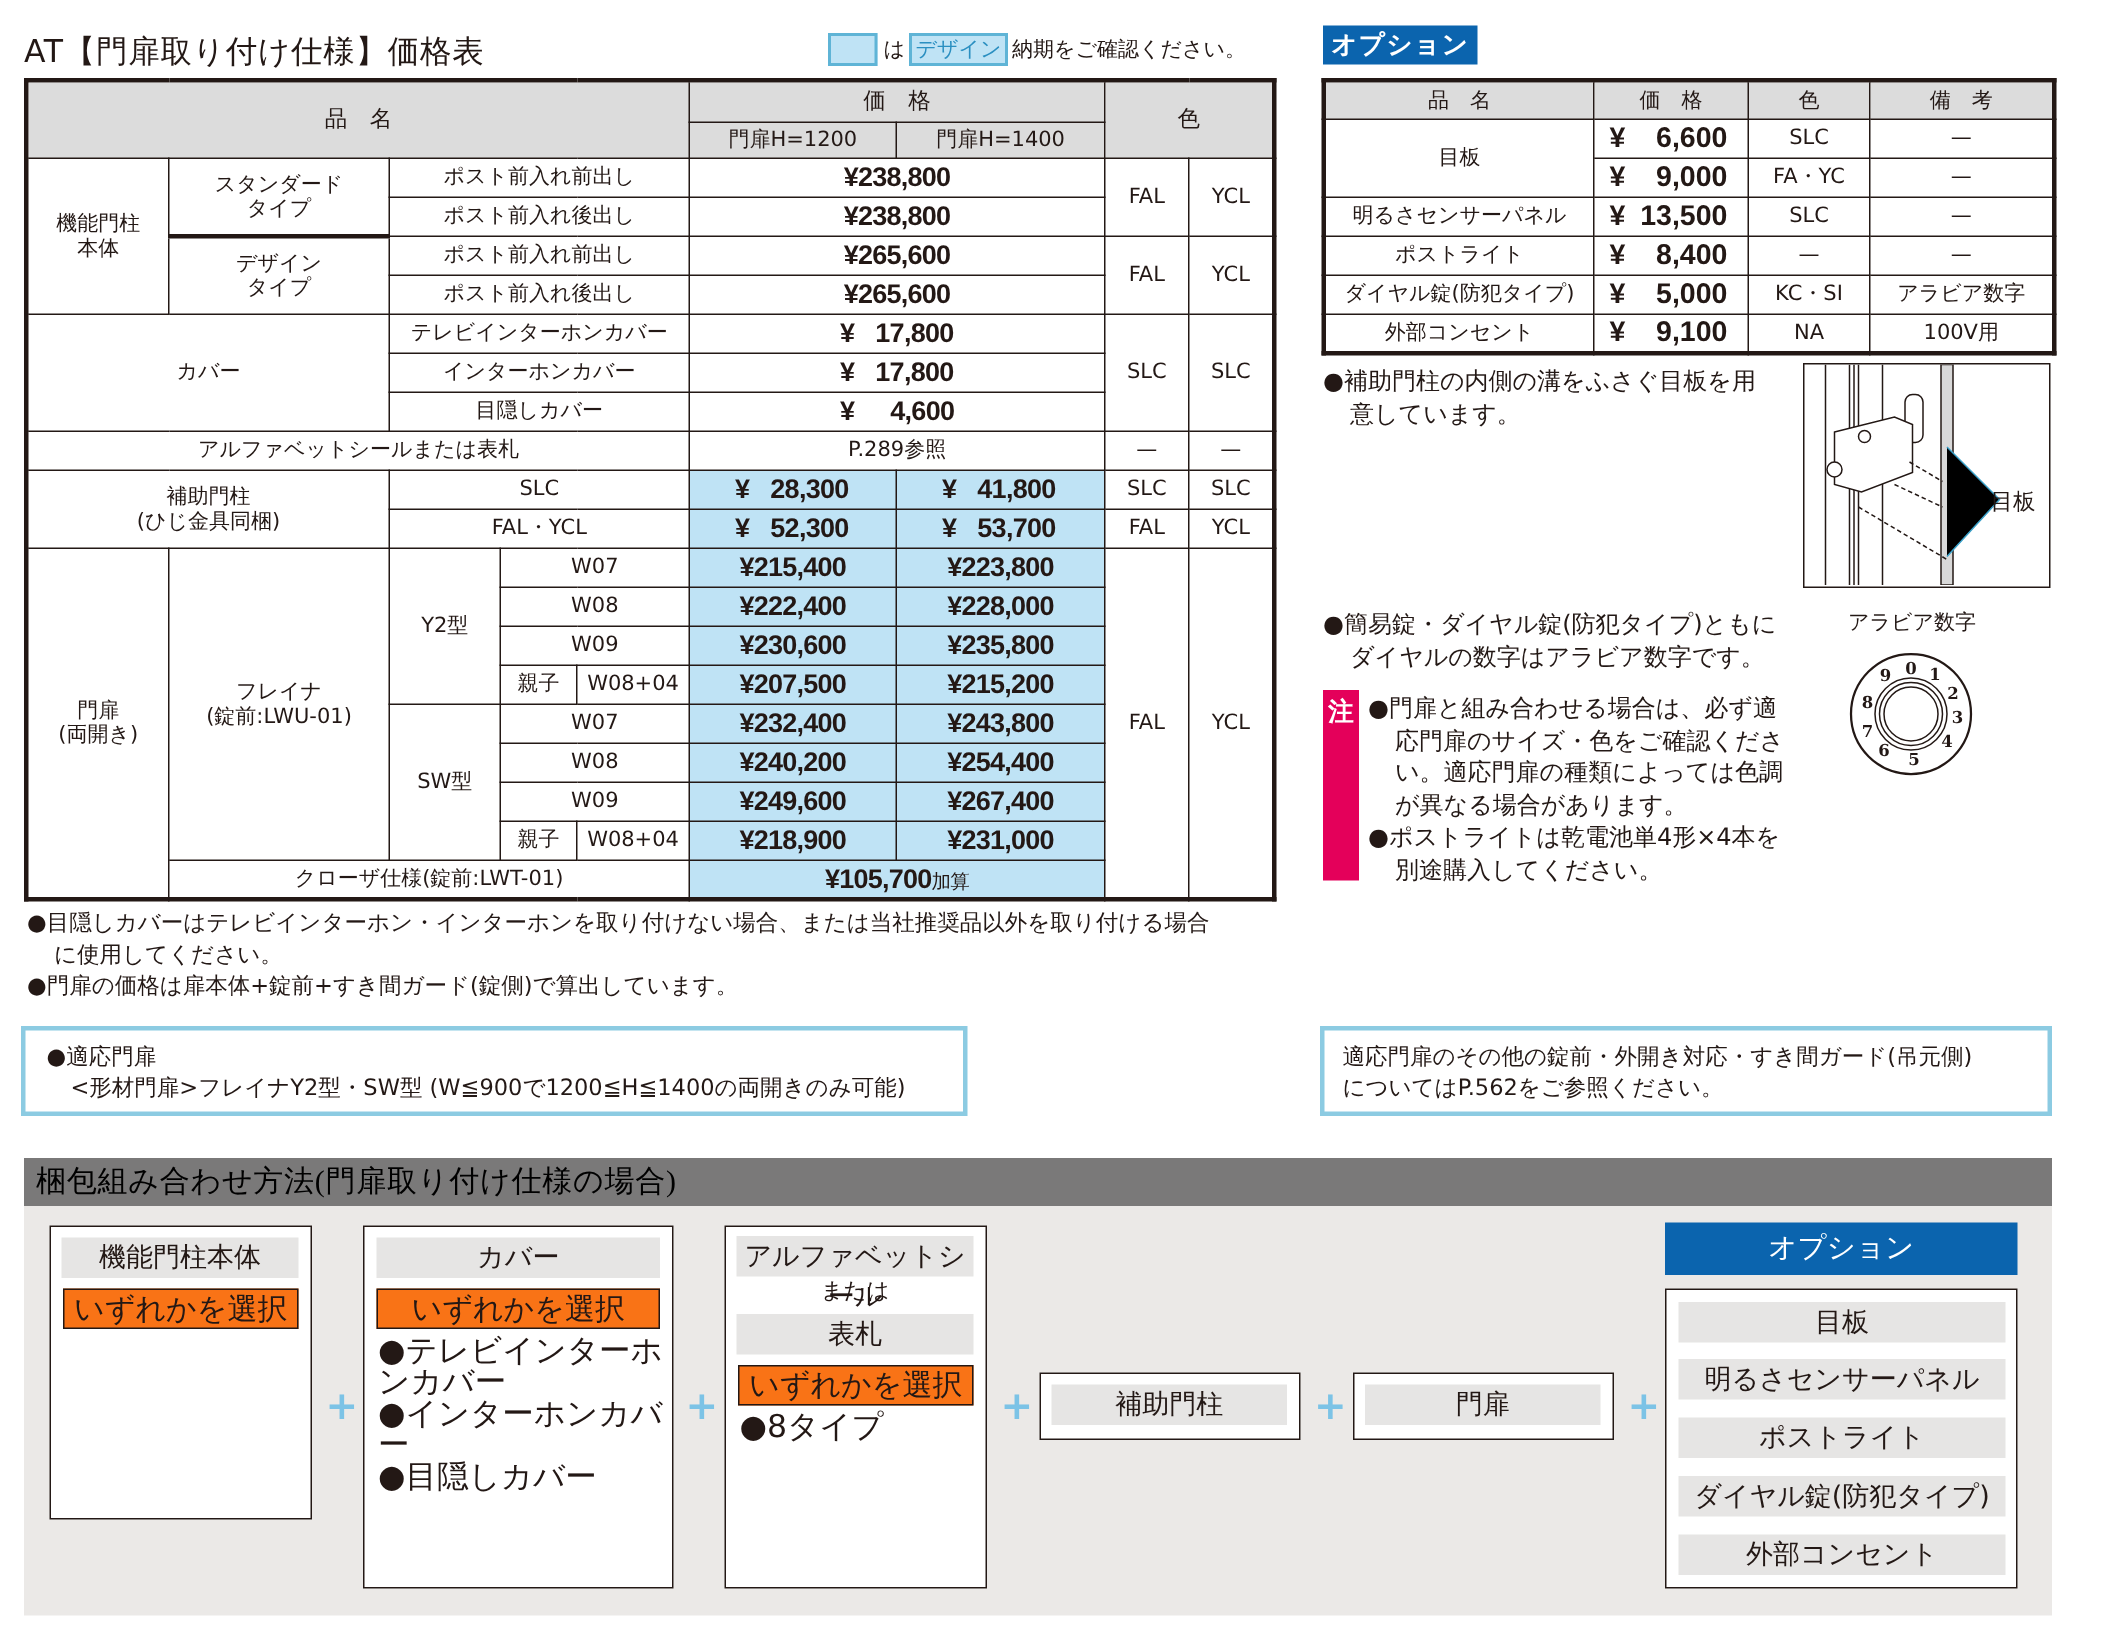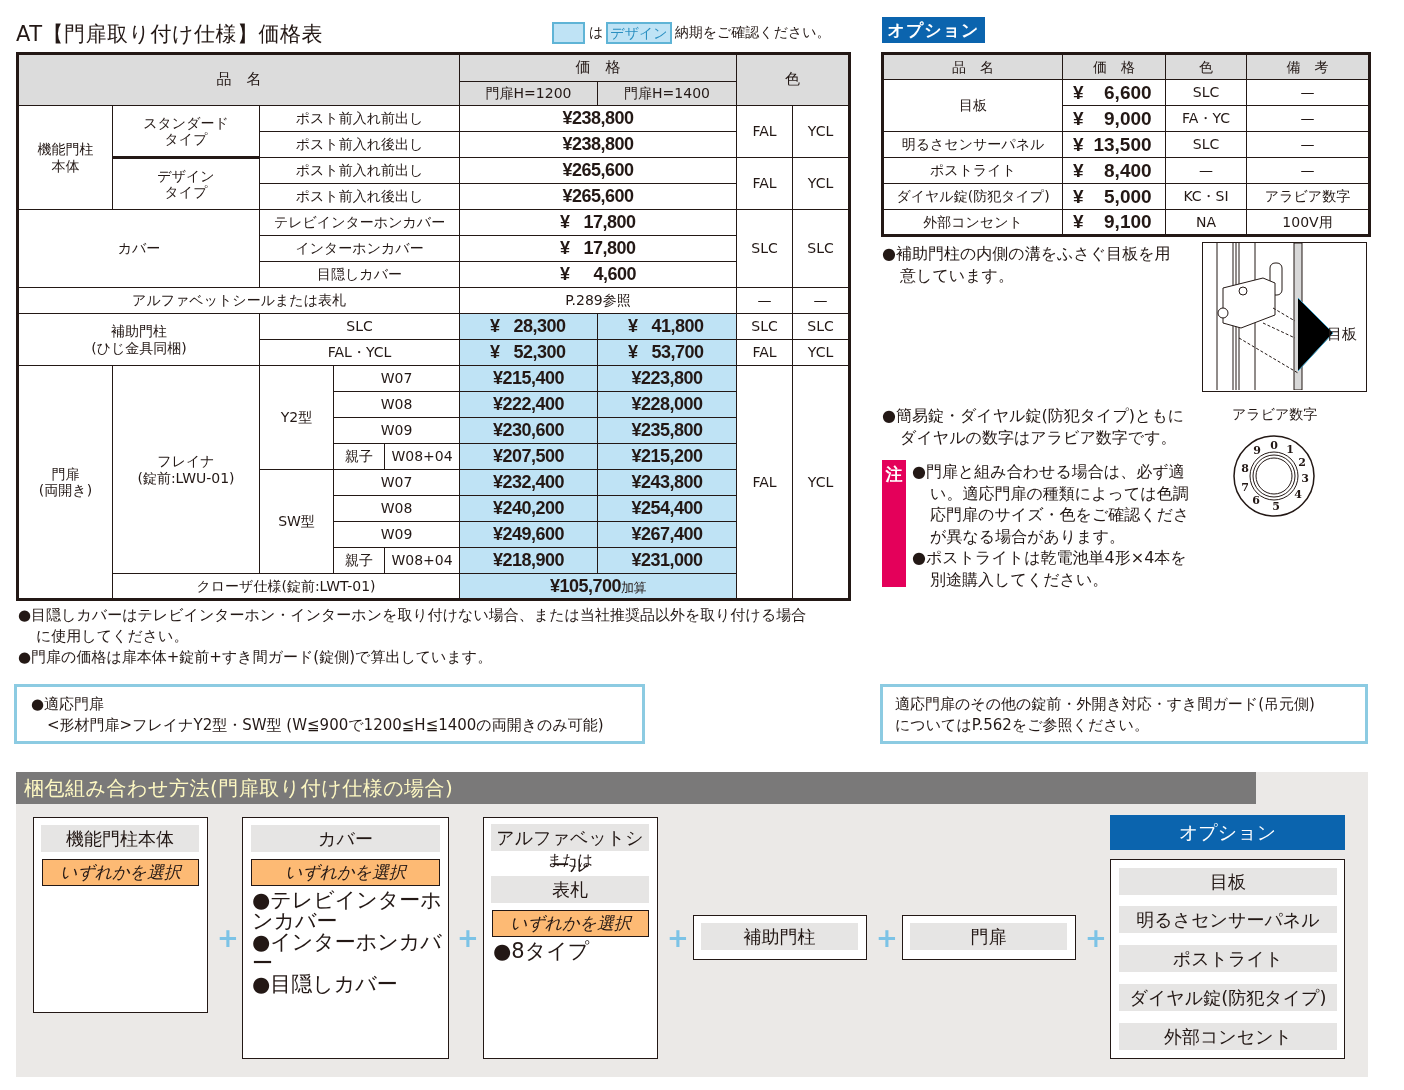--- a/index.html
+++ b/index.html
@@ -43,24 +43,24 @@
   #opt-table td.opr .num { display: inline-block; width: 68px; text-align: right; }
 
   .diagram { left: 1202px; top: 242px; width: 165px; height: 150px; border: 1.5px solid #231815; background: #fff; }
   .dial-label { left: 1232px; top: 406px; font-size: 14px; }
   .dial { left: 1232px; top: 434px; width: 84px; height: 84px; }
 
   .caution-bar { left: 882px; top: 460px; width: 24px; height: 127px; background: #e4005a; color: #fff; font-size: 17px; font-weight: bold; text-align: center; padding-top: 3px; }
 
   
   .pack-section { left: 16px; top: 772px; width: 1352px; height: 305px; background: #ebe9e7; }
-  .pack-header { left: 16px; top: 772px; width: 1240px; height: 32px; background: #7a7979; color: #fef9c3; font-size: 20px; line-height: 32px; padding-left: 8px; letter-spacing: 0.5px; }
+  .pack-header { left: 16px; top: 772px; width: 1352px; height: 32px; background: #7a7979; color: #000000; font-size: 20px; line-height: 32px; padding-left: 8px; letter-spacing: 0.5px; font-family: Liberation Serif, serif; }
   .card { background: #fff; border: 1.5px solid #231815; }
   .grey-label { background: #e6e5e4; text-align: center; font-size: 18px; }
-  .select-box { border: 1.5px solid #231815; background: #fdba74; text-align: center; font-size: 17px; font-style: italic; }
+  .select-box { border: 1.5px solid #231815; background: #f97316; text-align: center; font-size: 20px; }
   .plus { color: #7cc3e6; font-size: 26px; font-weight: bold; line-height: 20px; }
   .bullets { font-size: 21px; line-height: 21px; }
   .opt-blue { background: #0b64ae; color: #fff; font-size: 19px; text-align: center; }
 </style>
 </head>
 <body>
 
 <div class="abs page-title">AT【門扉取り付け仕様】価格表</div>
 
 <div class="abs legend">
@@ -343,22 +343,22 @@
       <text x="13" y="57">7</text>
       <text x="13" y="38">8</text>
       <text x="25" y="20">9</text>
     </g>
   </svg>
 </div>
 
 <div class="abs caution-bar">注</div>
 <div class="abs note" style="left:912px; top:461px; width:290px; font-size:16px; line-height:21.5px;">
   <span>●門扉と組み合わせる場合は、必ず適</span>
+  <span class="ind">応門扉のサイズ・色をご確認くださ</span>
   <span class="ind">い。適応門扉の種類によっては色調</span>
-  <span class="ind">応門扉のサイズ・色をご確認くださ</span>
   <span class="ind">が異なる場合があります。</span>
   <span>●ポストライトは乾電池単4形×4本を</span>
   <span class="ind">別途購入してください。</span>
 </div>
 
 <div class="abs pack-section"></div>
 <div class="abs pack-header">梱包組み合わせ方法(門扉取り付け仕様の場合)</div>
 
 <div class="abs card" style="left:33px; top:817px; width:175px; height:196px;">
   <div class="abs grey-label" style="left:7px; top:7px; width:158px; height:27px; line-height:27px;">機能門柱本体</div>

